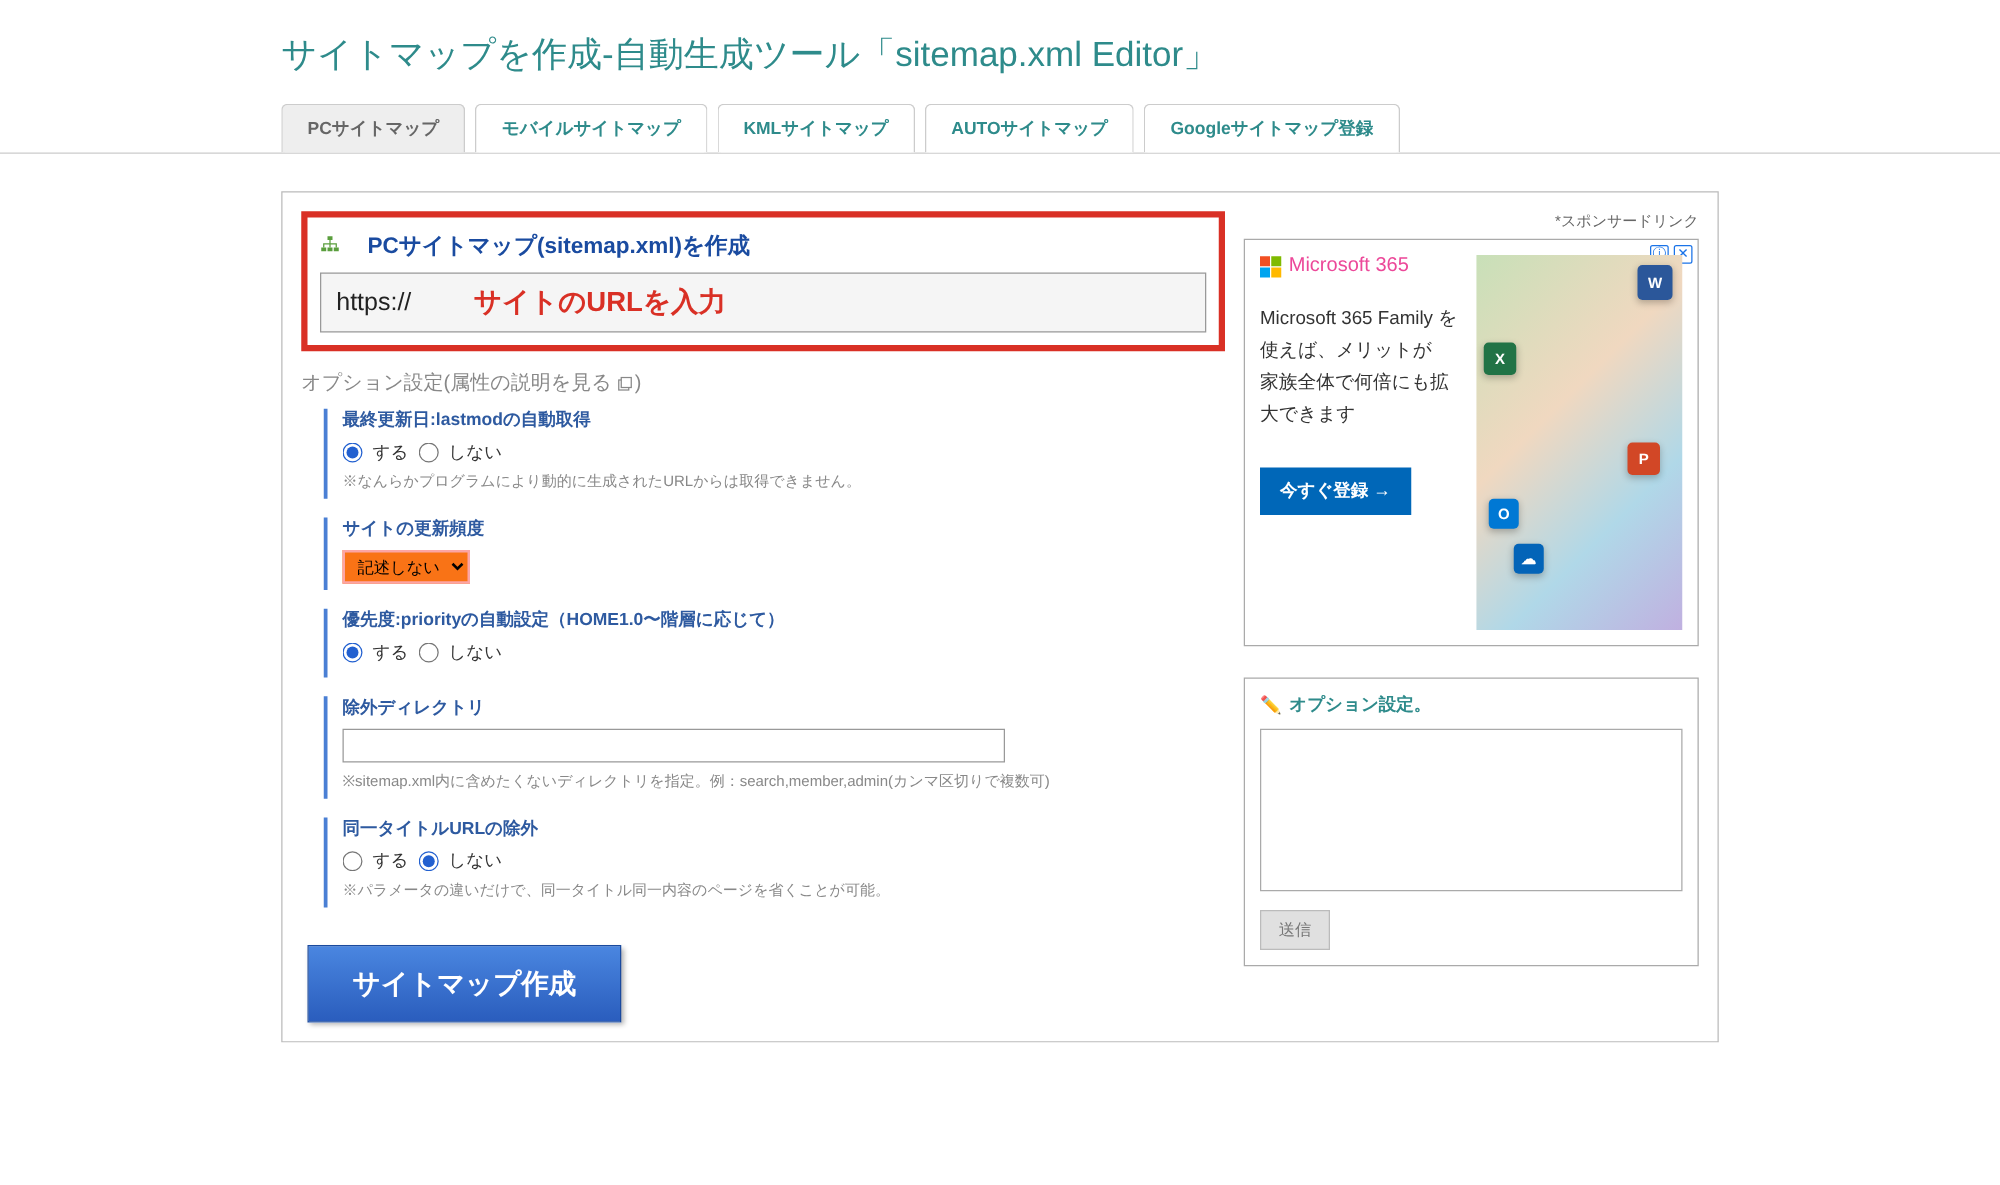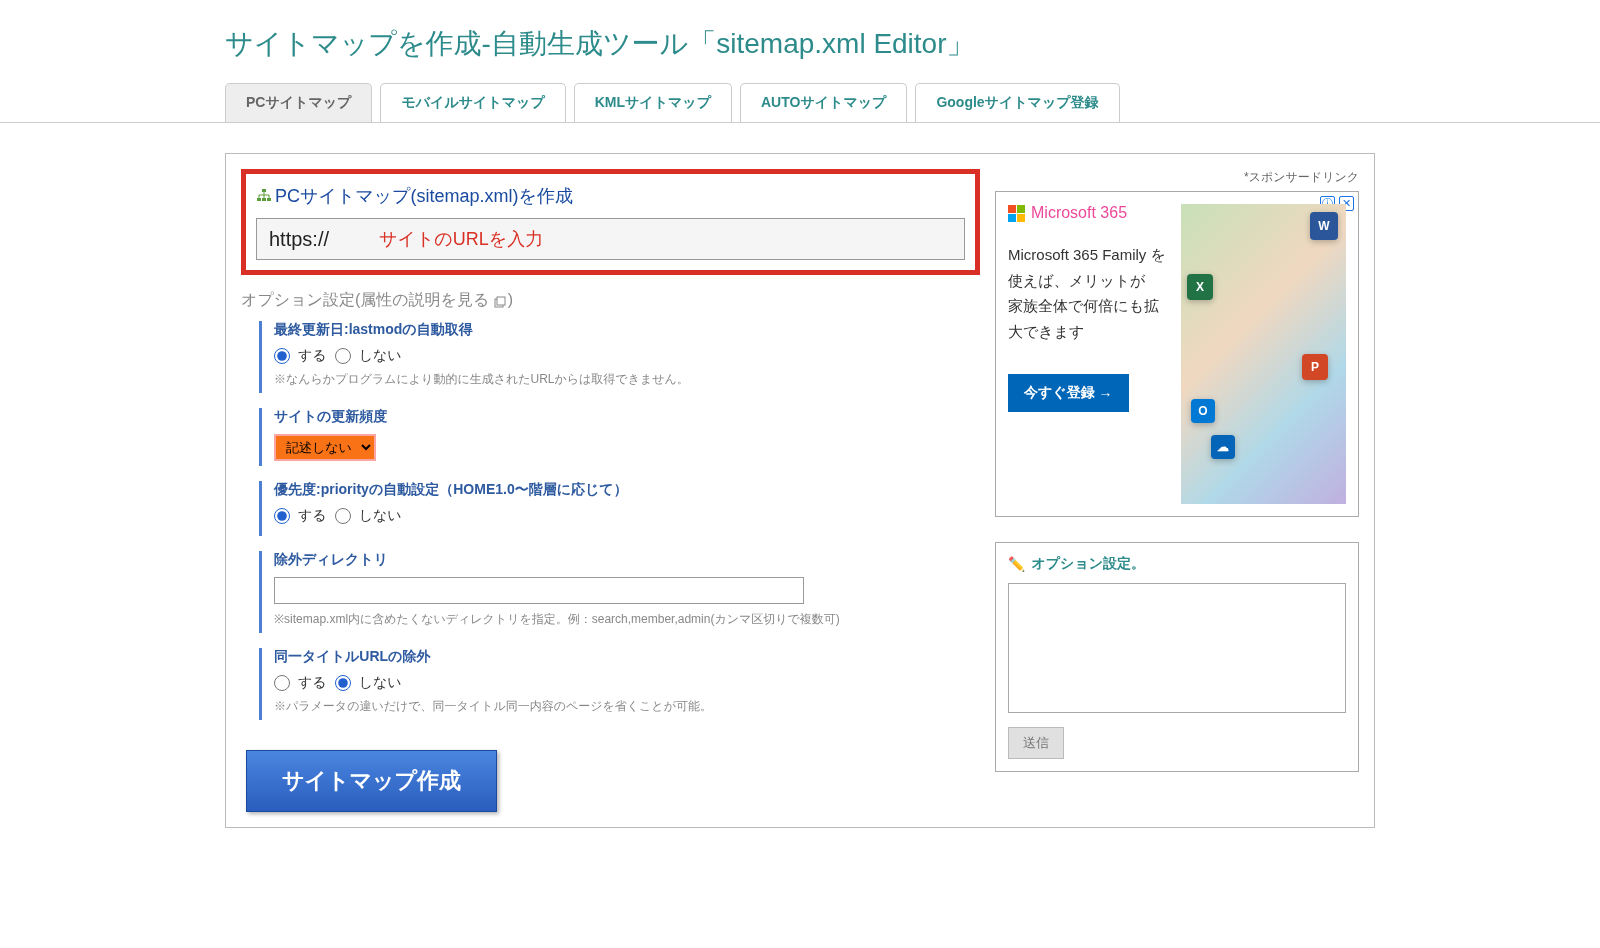--- a/index.html
+++ b/index.html
@@ -7,25 +7,25 @@
     .container { max-width: 1170px; margin: 0 auto; padding: 0 10px; }
     .page-title { color: #2e8b8b; font-size: 28px; font-weight: normal; padding: 25px 0 20px; }
     .tabs-wrapper { border-bottom: 1px solid #ccc; }
     .tabs { display: flex; gap: 8px; }
     .tab { padding: 10px 20px; border: 1px solid #ccc; border-bottom: none; border-radius: 5px 5px 0 0; background: #fff; color: #2e8b8b; font-size: 14px; cursor: pointer; text-decoration: none; font-weight: bold; }
     .tab.active { background: #eee; color: #666; }
     .main-wrapper { display: flex; gap: 15px; margin-top: 30px; border: 1px solid #bbb; padding: 15px; }
     .main-content { flex: 1; }
     .sidebar { width: 364px; }
     .highlight-box { border: 5px solid #d93025; padding: 10px; margin-bottom: 15px; }
-    .section-title { color: #1a4ba0; font-size: 18px; font-weight: normal; display: flex; align-items: center; gap: 3px; margin-bottom: 10px; }
+    .section-title { color: #1a4ba0; font-size: 18px; font-weight: bold; display: flex; align-items: center; gap: 22px; margin-bottom: 10px; }
     .sitemap-icon { width: 16px; height: 16px; display: inline-flex; align-items: center; justify-content: center; }
     .url-input-row { display: flex; align-items: center; border: 1px solid #999; background: #f5f5f5; padding: 8px 12px; }
     .url-prefix { font-size: 20px; color: #222; margin-right: 50px; }
-    .url-hint { color: #d93025; font-weight: normal; font-size: 18px; }
+    .url-hint { color: #d93025; font-weight: bold; font-size: 22px; }
     .options-header { color: #888; font-size: 16px; font-weight: normal; margin: 12px 0 10px; }
     .options-header .link-icon { display: inline-block; width: 14px; height: 14px; vertical-align: middle; }
     .option-block { border-left: 3px solid #4a7fd4; padding: 0 0 5px 12px; margin: 0 0 15px 18px; }
     .option-title { color: #2e5aa0; font-size: 14px; font-weight: bold; margin-bottom: 8px; }
     .radio-row { display: flex; align-items: center; gap: 8px; font-size: 14px; margin-bottom: 6px; }
     .radio-row input[type="radio"] { width: 16px; height: 16px; accent-color: #2260d0; }
     .option-note { color: #888; font-size: 12px; }
     .option-block select { border: 2px solid #fca5a5; padding: 3px 6px; font-size: 13px; background: #f97316; }
     .option-block input[type="text"] { width: 530px; border: 1px solid #999; padding: 5px; font-size: 13px; margin-bottom: 6px; }
     .submit-btn { background: linear-gradient(#4a86e0, #2a5dbd); color: #fff; border: 1px solid #1a4a9e; font-size: 22px; font-weight: bold; padding: 15px 35px; cursor: pointer; margin: 15px 0 0 5px; box-shadow: 2px 2px 4px rgba(0,0,0,0.3); }

